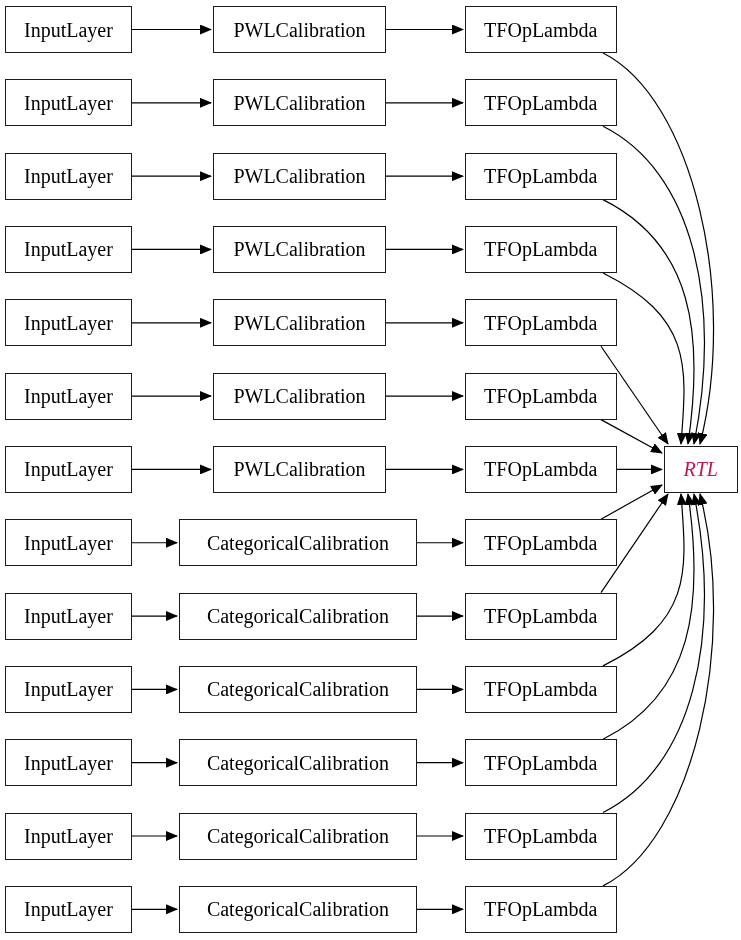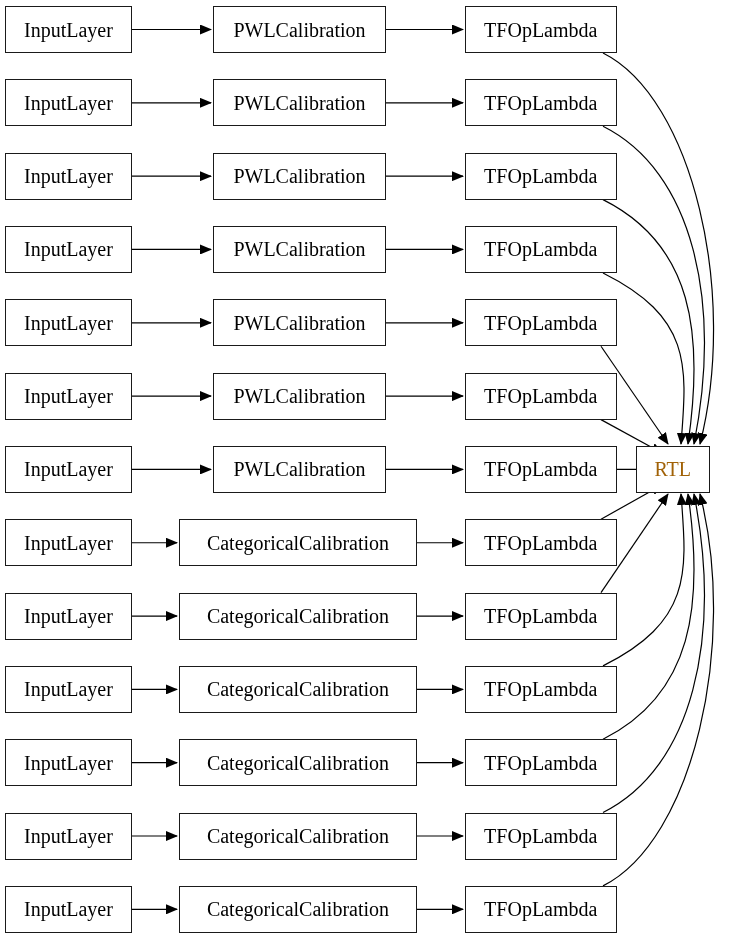--- a/index.html
+++ b/index.html
@@ -117,14 +117,14 @@
     <div class="node" style="left: 465px; top: 665.88px; width: 151.5px; height: 47px; background: rgb(255, 255, 255); border-color: rgb(26, 26, 26); color: rgb(0, 0, 0);">TFOpLambda</div>
     <div class="node" style="left: 5px; top: 739.2px; width: 127px; height: 47px; background: rgb(255, 255, 255); border-color: rgb(26, 26, 26); color: rgb(0, 0, 0);">InputLayer</div>
     <div class="node" style="left: 179px; top: 739.2px; width: 238px; height: 47px; background: rgb(255, 255, 255); border-color: rgb(26, 26, 26); color: rgb(0, 0, 0);">CategoricalCalibration</div>
     <div class="node" style="left: 465px; top: 739.2px; width: 151.5px; height: 47px; background: rgb(255, 255, 255); border-color: rgb(26, 26, 26); color: rgb(0, 0, 0);">TFOpLambda</div>
     <div class="node" style="left: 5px; top: 812.52px; width: 127px; height: 47px; background: rgb(255, 255, 255); border-color: rgb(26, 26, 26); color: rgb(0, 0, 0);">InputLayer</div>
     <div class="node" style="left: 179px; top: 812.52px; width: 238px; height: 47px; background: rgb(255, 255, 255); border-color: rgb(26, 26, 26); color: rgb(0, 0, 0);">CategoricalCalibration</div>
     <div class="node" style="left: 465px; top: 812.52px; width: 151.5px; height: 47px; background: rgb(255, 255, 255); border-color: rgb(26, 26, 26); color: rgb(0, 0, 0);">TFOpLambda</div>
     <div class="node" style="left: 5px; top: 885.84px; width: 127px; height: 47px; background: rgb(255, 255, 255); border-color: rgb(26, 26, 26); color: rgb(0, 0, 0);">InputLayer</div>
     <div class="node" style="left: 179px; top: 885.84px; width: 238px; height: 47px; background: rgb(255, 255, 255); border-color: rgb(26, 26, 26); color: rgb(0, 0, 0);">CategoricalCalibration</div>
     <div class="node" style="left: 465px; top: 885.84px; width: 151.5px; height: 47px; background: rgb(255, 255, 255); border-color: rgb(26, 26, 26); color: rgb(0, 0, 0);">TFOpLambda</div>
-    <div class="node" style="left: 636px; top: 445.5px; width: 73.5px; height: 47px; background: rgb(255, 255, 255); border-color: rgb(26, 26, 26); color: #a16207;">RTL</div>
+    <div class="node" style="left: 664px; top: 445.5px; width: 73.5px; height: 47px; background: rgb(255, 255, 255); border-color: rgb(26, 26, 26); color: #be185d; font-style: italic;">RTL</div>
   </div>
 
 </body></html>

